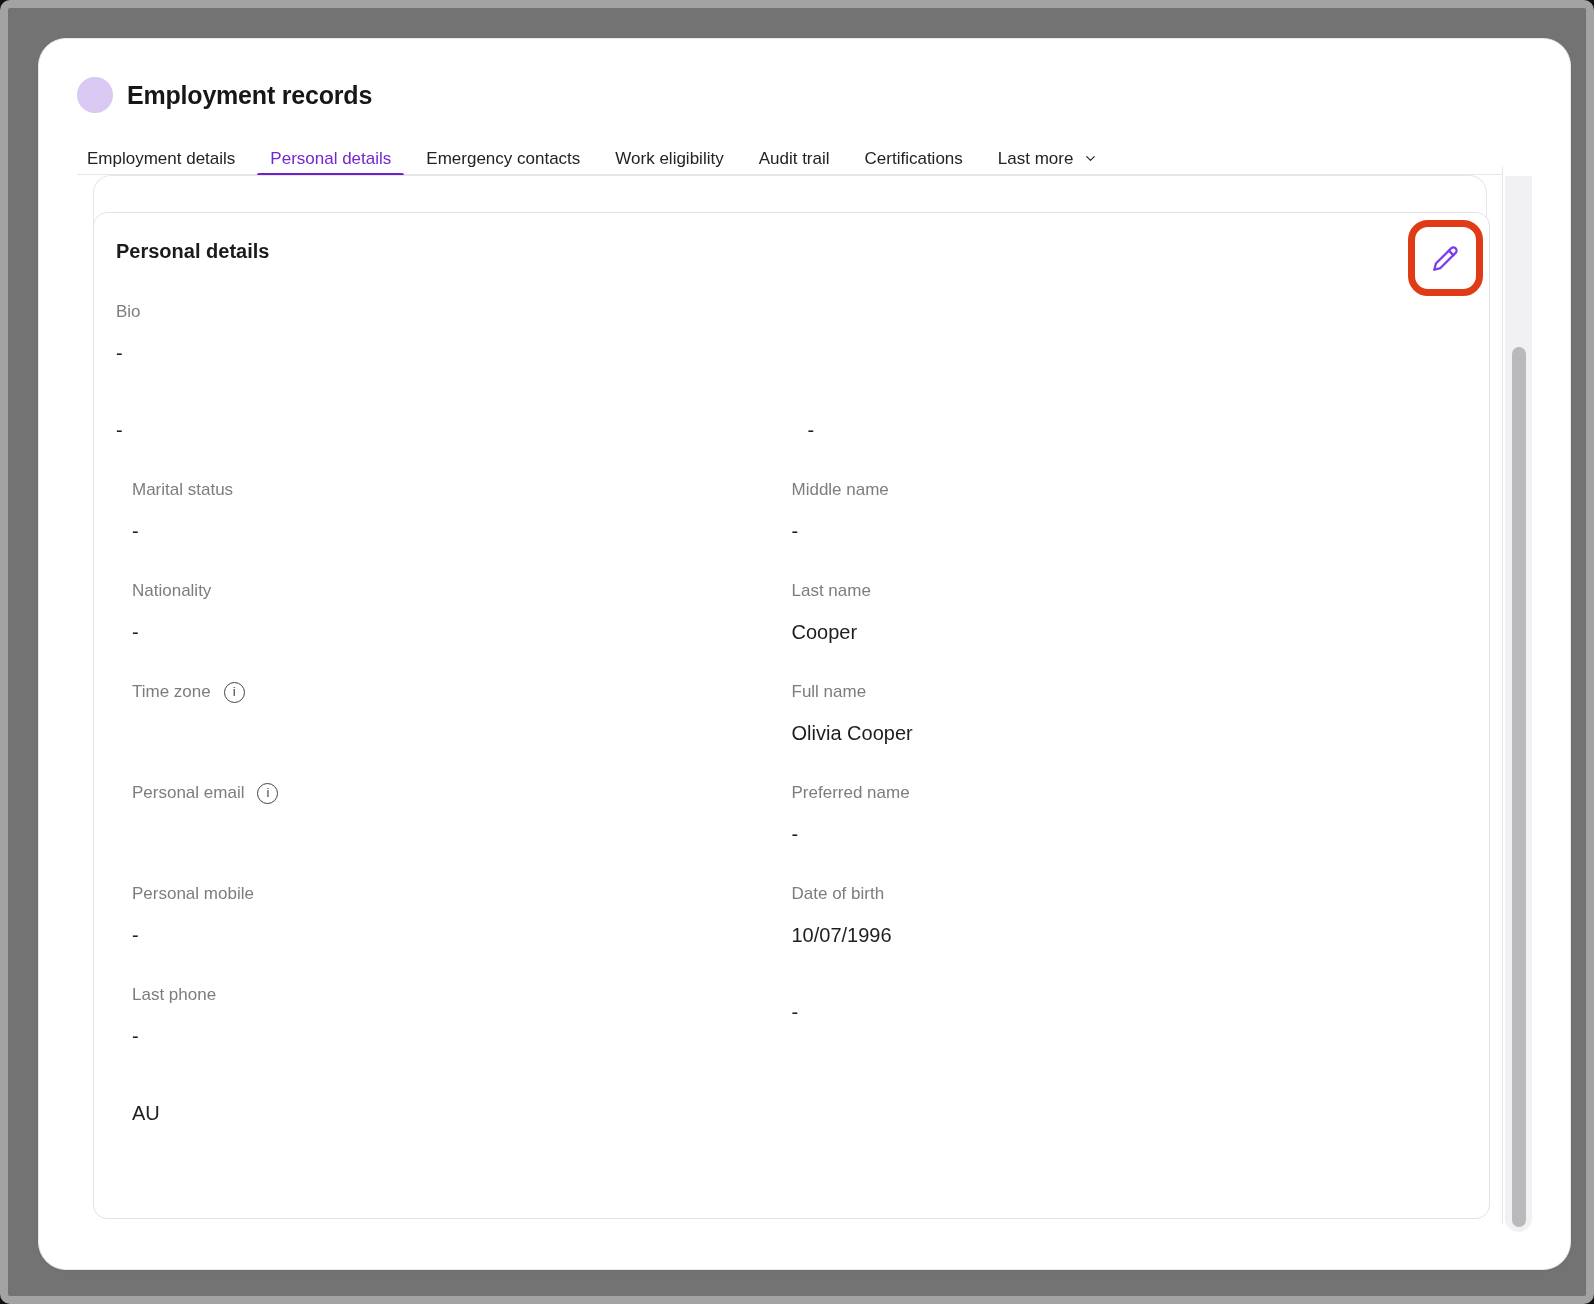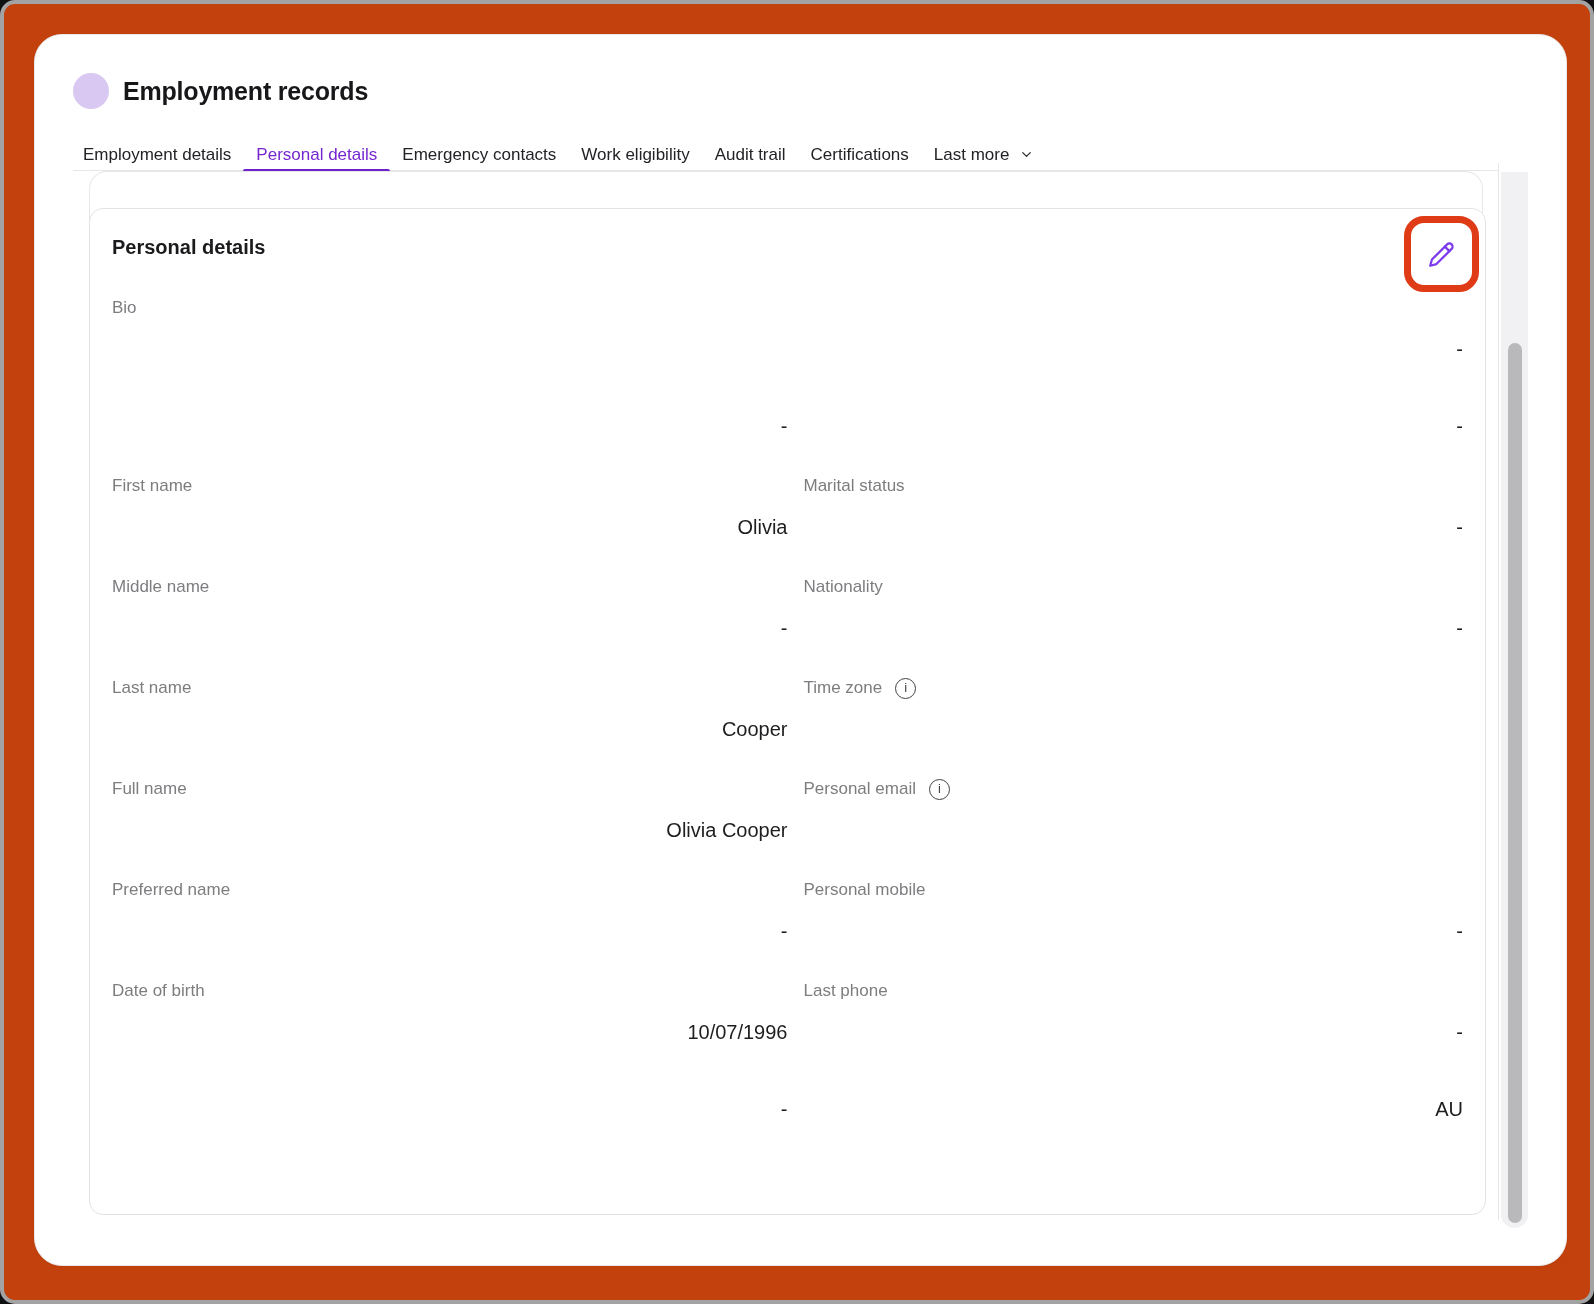--- a/index.html
+++ b/index.html
@@ -4,23 +4,23 @@
 <style>
   * { box-sizing: border-box; }
   html,body { margin:0; padding:0; }
   body {
     width:1594px; height:1304px; position:relative;
     font-family:"Liberation Sans","DejaVu Sans",sans-serif;
     background:#101013;
   }
   .screen {
     position:absolute; inset:0;
-    background:#c2410c;
-    border:4px solid #a3a3a3;
-    border-radius:15px;
+    background:#737373;
+    border:8px solid #a3a3a3;
+    border-radius:10px;
     overflow:hidden;
   }
   .app {
     position:absolute; left:30px; top:30px; width:1533px; height:1232px;
     background:#ffffff; border:1px solid #e9e9eb; border-radius:28px;
     box-shadow:0 1px 3px rgba(0,0,0,.04);
   }
   
   .avatar {
     position:absolute; left:38px; top:38px; width:36px; height:36px;
@@ -31,21 +31,21 @@
     font-size:25px; line-height:36px; font-weight:700; color:#17171a;
     letter-spacing:-0.2px;
   }
   
   .tabbar {
     position:absolute; left:38px; top:103px; width:1425px; height:33px;
     border-bottom:1px solid #e7e7e8;
   }
   .tabs {
     position:absolute; left:10px; top:0; height:33px;
-    display:flex; gap:25px; align-items:center;
+    display:flex; gap:35px; align-items:center;
   }
   .tab {
     position:relative; height:100%; display:flex; align-items:center; gap:10px;
     background:none; border:none; padding:0; margin:0; cursor:pointer;
     font-family:inherit; font-size:17px; color:#232327; white-space:nowrap;
   }
   .tab.active { color:#7527cf; font-weight:500; }
   .tab.active::after {
     content:""; position:absolute; left:-13px; right:-13px; bottom:-3px;
     height:5px; border-radius:2px; background:#6f22cb;
@@ -73,21 +73,21 @@
   }
   .edit-btn {
     width:46px; height:46px; border:none; background:none; cursor:pointer;
     display:flex; align-items:center; justify-content:center; border-radius:10px;
   }
   
   .fields {
     margin-top:35px; padding:0 22px;
     display:grid; grid-template-columns:1fr 1fr;
   }
-  .field { margin-bottom:35px;text-align:right; }
+  .field { margin-bottom:35px; }
   .field.full { grid-column:1 / -1; }
   .field.col-right { padding-left:16px; }
   .field-label-row { display:flex; align-items:center; height:24px; }
   .field-label { font-size:17px; line-height:24px; color:#7d7d80; }
   .info-icon {
     width:21px; height:21px; margin-left:13px; border:1.5px solid #424245;
     border-radius:50%; display:inline-flex; align-items:center; justify-content:center;
     font-size:13px; line-height:1; color:#424245; cursor:default; padding-bottom:1px;
   }
   .field-value {
@@ -175,27 +175,20 @@
 
     </div>
     <div class="field-value">-</div>
   </div>
           <div class="field col-left">
     <div class="field-value">-</div>
   </div>
           <div class="field col-right">
     <div class="field-value">-</div>
   </div>
-          <div class="field col-left">
-    <div class="field-label-row">
-      <span class="field-label">First name</span>
-
-    </div>
-    <div class="field-value">Olivia</div>
-  </div>
           <div class="field col-right">
     <div class="field-label-row">
       <span class="field-label">Marital status</span>
 
     </div>
     <div class="field-value">-</div>
   </div>
           <div class="field col-left">
     <div class="field-label-row">
       <span class="field-label">Middle name</span>

